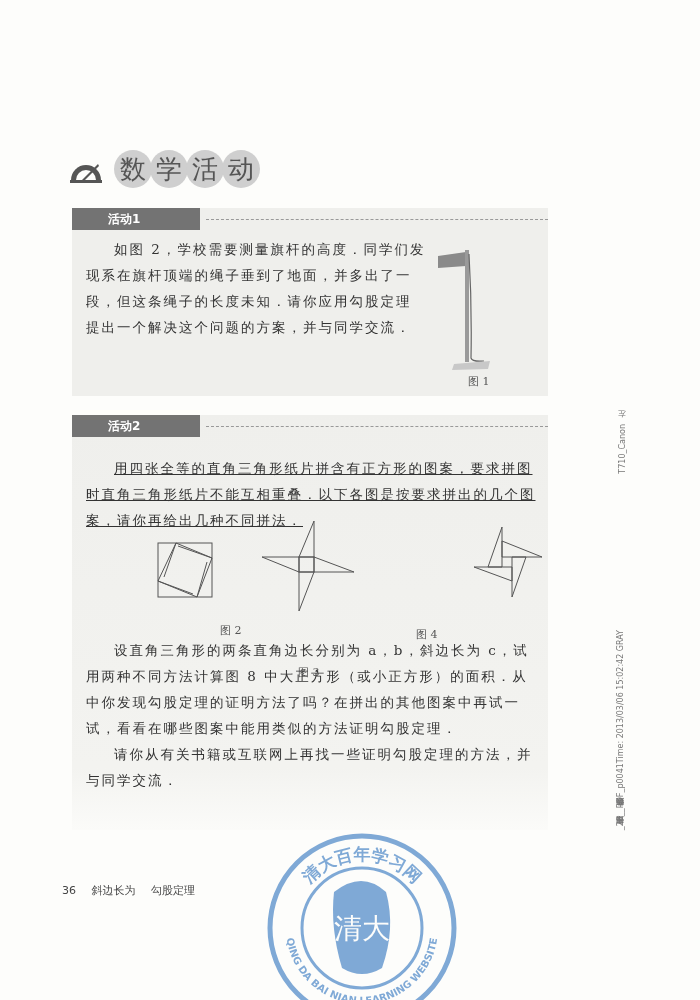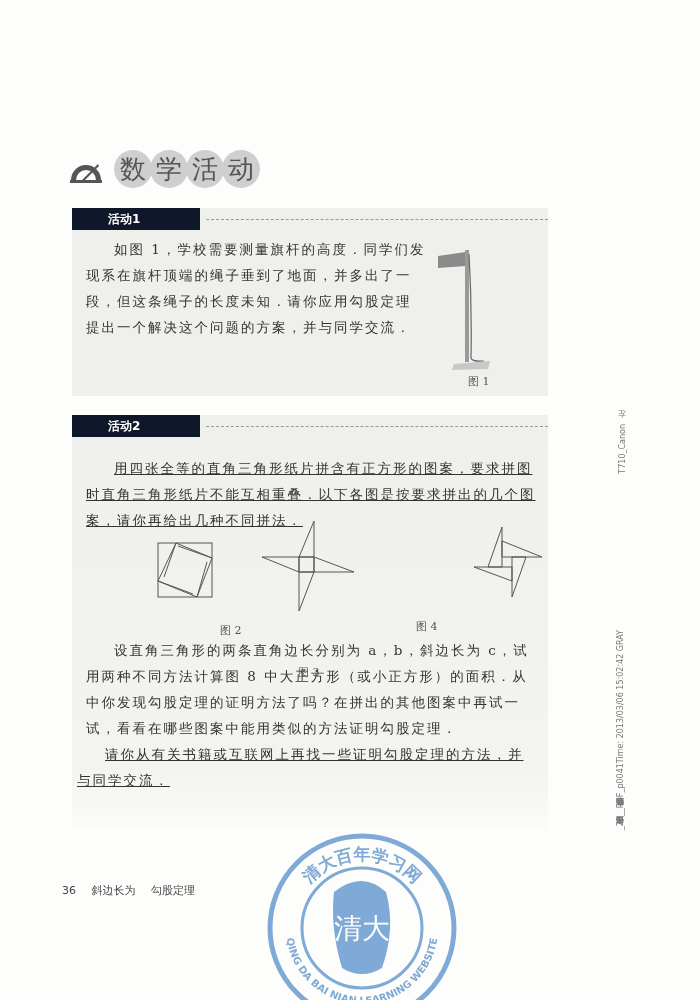--- a/index.html
+++ b/index.html
@@ -4,27 +4,27 @@
 <style>
   html,body{margin:0;padding:0;}
   body{width:700px;height:1000px;background:#fdfdfb;position:relative;overflow:hidden;font-family:"DejaVu Serif","Liberation Serif",serif;color:#2a2a2a;}
   .page-title{position:absolute;left:68px;top:150px;display:flex;align-items:center;}
   .title-icon{width:36px;height:30px;margin-right:10px;}
   .title-chars{display:flex;}
   .title-char{width:38px;height:38px;border-radius:50%;background:#cfcfcf;display:flex;align-items:center;justify-content:center;font-size:26px;color:#555;margin-right:-2px;font-family:"DejaVu Serif",serif;}
   .section{position:absolute;left:72px;width:476px;background:#efefec;}
   .sec1{top:208px;height:188px;}
   .sec2{top:415px;height:415px;background:linear-gradient(#efefec 0%, #f3f3f0 85%, #fbfbf9 100%);}
-  .sec-head{position:absolute;left:0;top:0;width:128px;height:22px;background:#0f172a;color:#fff;font-family:"DejaVu Sans",sans-serif;font-weight:bold;font-size:12px;line-height:22px;padding-left:36px;box-sizing:border-box;}
+  .sec-head{position:absolute;left:0;top:0;width:128px;height:22px;background:#737373;color:#fff;font-family:"DejaVu Sans",sans-serif;font-weight:bold;font-size:12px;line-height:22px;padding-left:36px;box-sizing:border-box;}
   .sec-dash{position:absolute;left:134px;right:0;top:11px;border-top:1px dashed #999;}
   .para{position:absolute;font-size:13.5px;line-height:26px;letter-spacing:2px;color:#333;}
   .p1{left:14px;top:28px;width:340px;}
   .p2{left:14px;top:40px;width:455px;text-decoration:underline;}
   .p3{left:14px;top:222px;width:455px;}
-  .p4{left:5px;top:326px;width:455px;text-decoration:underline;}
+  .p4{left:14px;top:326px;width:455px;}
   .indent{text-indent:28px;}
   .fig-caption{position:absolute;font-size:11px;color:#555;font-family:"DejaVu Serif",serif;}
   .footer{position:absolute;left:62px;top:883px;font-size:11px;color:#444;font-family:"DejaVu Sans",sans-serif;}
   .footer span{margin-right:12px;}
   .side-text{position:absolute;font-size:8px;color:#777;font-family:"DejaVu Sans",sans-serif;writing-mode:vertical-rl;transform:rotate(180deg);white-space:nowrap;}
   .stamp{position:absolute;left:264px;top:830px;width:196px;height:196px;}
 </style>
 </head>
 <body>
 
@@ -39,21 +39,21 @@
     <div class="title-char">数</div>
     <div class="title-char">学</div>
     <div class="title-char">活</div>
     <div class="title-char">动</div>
   </div>
 </div>
 
 <div class="section sec1">
   <div class="sec-head">活动1</div>
   <div class="sec-dash"></div>
-  <div class="para p1 indent">如图 1，学校需要测量旗杆的高度．同学们发现系在旗杆顶端的绳子垂到了地面，并多出了一段，但这条绳子的长度未知．请你应用勾股定理提出一个解决这个问题的方案，并与同学交流．</div>
+  <div class="para p1 indent">如图 2，学校需要测量旗杆的高度．同学们发现系在旗杆顶端的绳子垂到了地面，并多出了一段，但这条绳子的长度未知．请你应用勾股定理提出一个解决这个问题的方案，并与同学交流．</div>
   <svg style="position:absolute;left:360px;top:38px" width="60" height="125" viewBox="0 0 60 125">
     <polygon points="6,10 34,6 34,20 6,22" fill="#8a8a8a"></polygon>
     <rect x="33" y="4" width="4" height="112" fill="#9a9a9a"></rect>
     <path d="M37 8 Q40 60 39 112 Q40 116 52 115" stroke="#666" stroke-width="1.2" fill="none"></path>
     <polygon points="22,118 58,115 56,123 20,124" fill="#c8c8c8"></polygon>
   </svg>
   <div class="fig-caption" style="left:396px;top:166px;">图 1</div>
 </div>
 
 <div class="section sec2">
@@ -79,21 +79,21 @@
   </svg>
 
   <svg style="position:absolute;left:400px;top:110px" width="72" height="72" viewBox="0 0 72 72">
     <polygon points="30,2 30,42 16,42" fill="none" stroke="#555"></polygon>
     <polygon points="70,32 30,16 30,32" fill="none" stroke="#555"></polygon>
     <polygon points="40,72 40,32 54,32" fill="none" stroke="#555"></polygon>
     <polygon points="2,42 40,56 40,42" fill="none" stroke="#555"></polygon>
   </svg>
   <div class="fig-caption" style="left:106px;top:208px;padding-left:42px;">图 2</div>
   <div class="fig-caption" style="left:226px;top:208px;margin-top:42px;">图 3</div>
-  <div class="fig-caption" style="left:344px;top:204px;text-align:right;">图 4</div>
+  <div class="fig-caption" style="left:344px;top:212px;text-align:right;">图 4</div>
 
   <div class="para p3 indent">设直角三角形的两条直角边长分别为 a，b，斜边长为 c，试用两种不同方法计算图 8 中大正方形（或小正方形）的面积．从中你发现勾股定理的证明方法了吗？在拼出的其他图案中再试一试，看看在哪些图案中能用类似的方法证明勾股定理．</div>
   <div class="para p4 indent">请你从有关书籍或互联网上再找一些证明勾股定理的方法，并与同学交流．</div>
 </div>
 
 <div class="footer">
   <span>36</span>
   <span>斜边长为</span>
   <span>勾股定理</span>
 </div>

